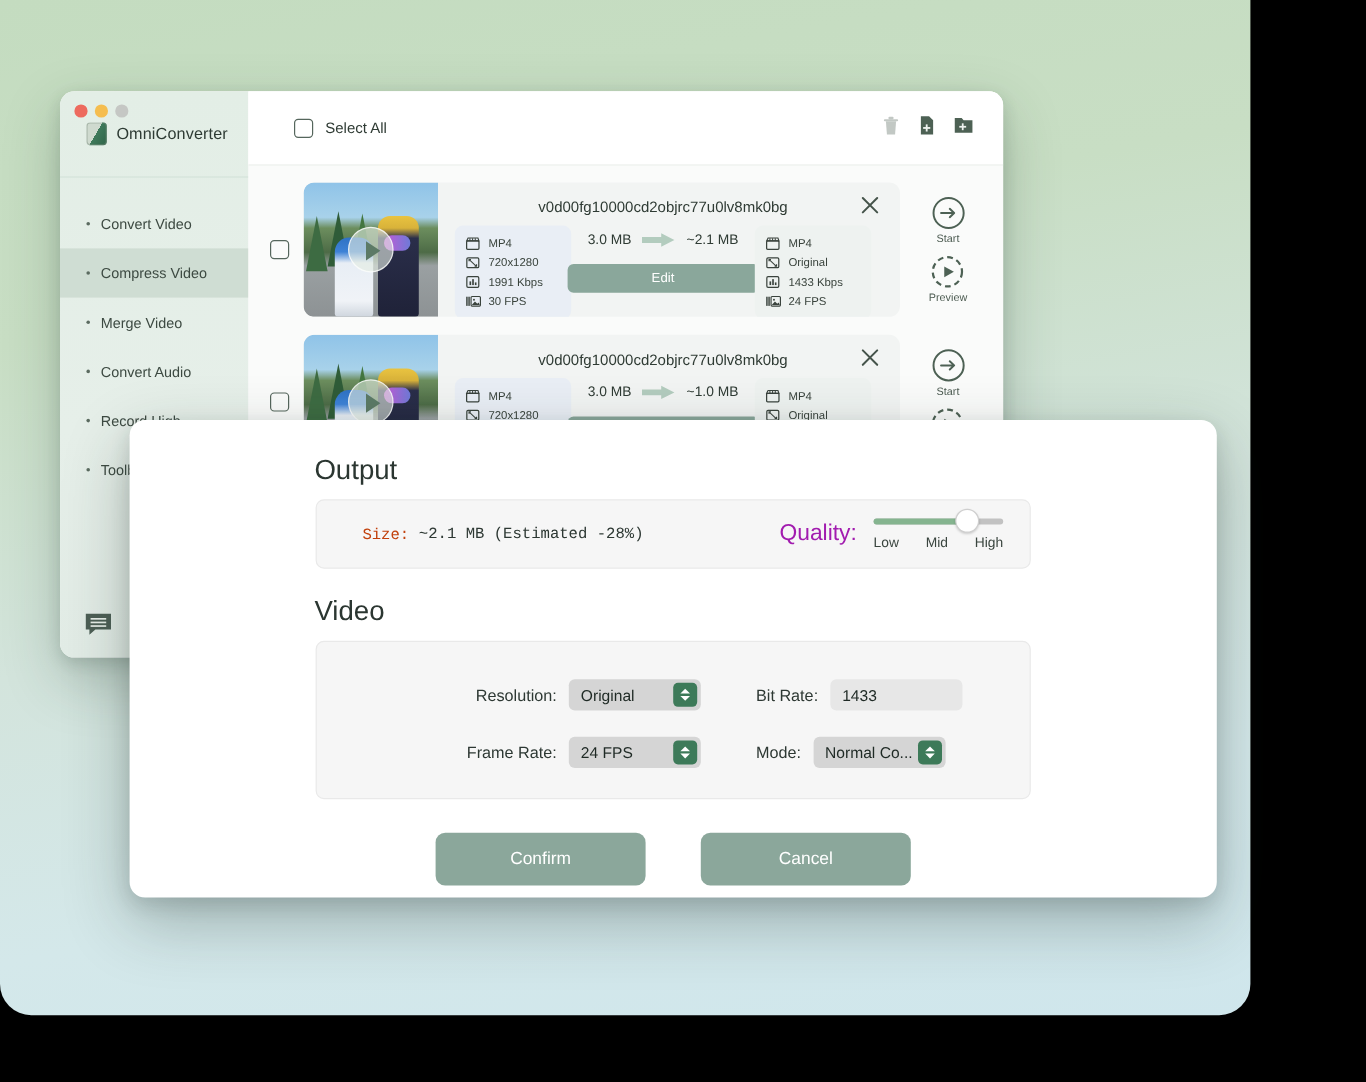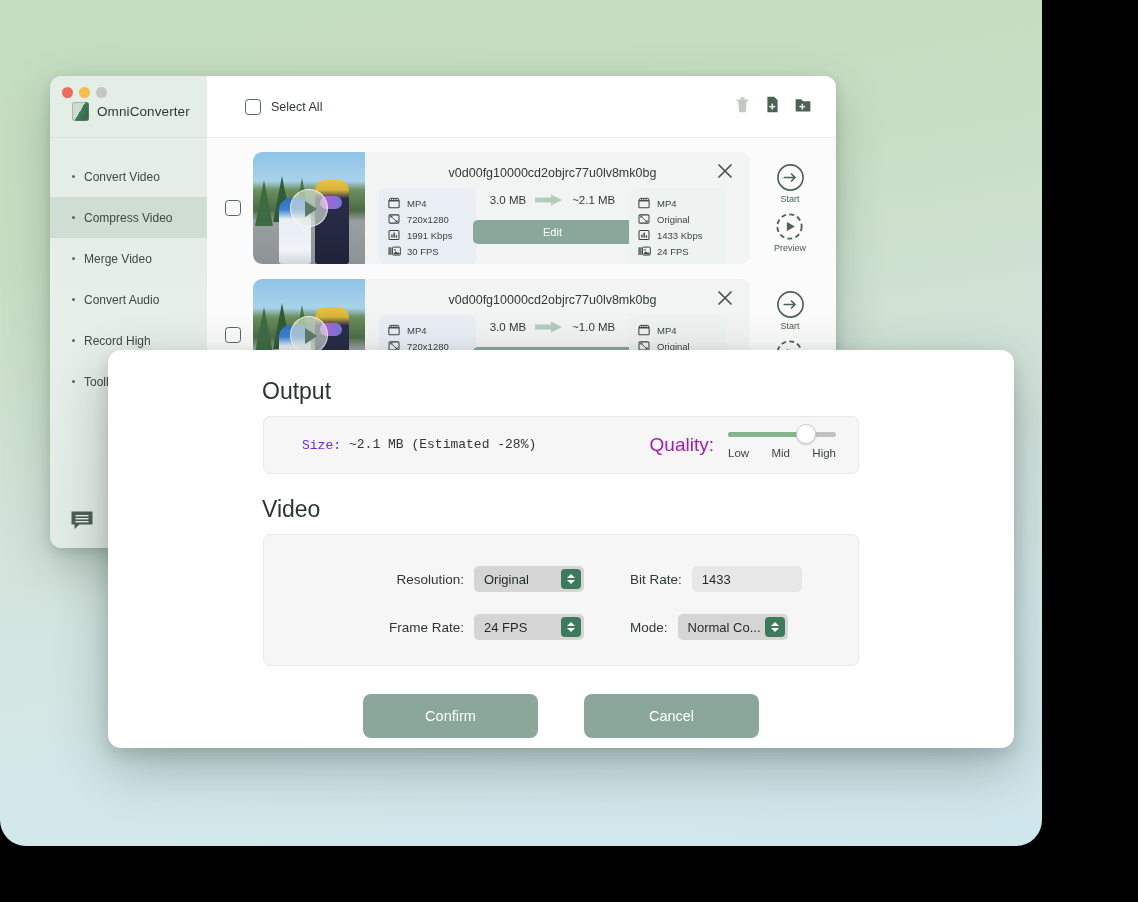--- a/index.html
+++ b/index.html
@@ -44,21 +44,21 @@
 
   
   #sidebar {
     position: absolute;
     left: 0; top: 0;
     width: 157px;
     height: 472px;
     background: linear-gradient(180deg, #e3eee6 0%, #e6efe9 60%, #e2ece6 100%);
   }
   #sidebar-head {
-    height: 62px;
+    height: 72px;
     position: relative;
     border-bottom: 1px solid #d5e3da;
   }
   .traffic {
     position: absolute;
     top: 11px;
     width: 11px; height: 11px;
     border-radius: 50%;
   }
   .tl-red   { left: 12px; background: #ed6a5e; }
@@ -342,21 +342,21 @@
     border-radius: 7px;
   }
   #output-panel {
     height: 58px;
     display: flex;
     align-items: center;
     padding: 0 22px 0 38px;
   }
   #size-label {
     font-size: 13px;
-    color: #6d28d9;
+    color: #c2410c;
     font-family: "Liberation Mono", monospace;
     margin-right: 8px;
   }
   #size-value {
     font-size: 13px;
     color: #2d3833;
     font-family: "Liberation Mono", monospace;
     line-height: 1.35;
     max-width: 200px;
   }

